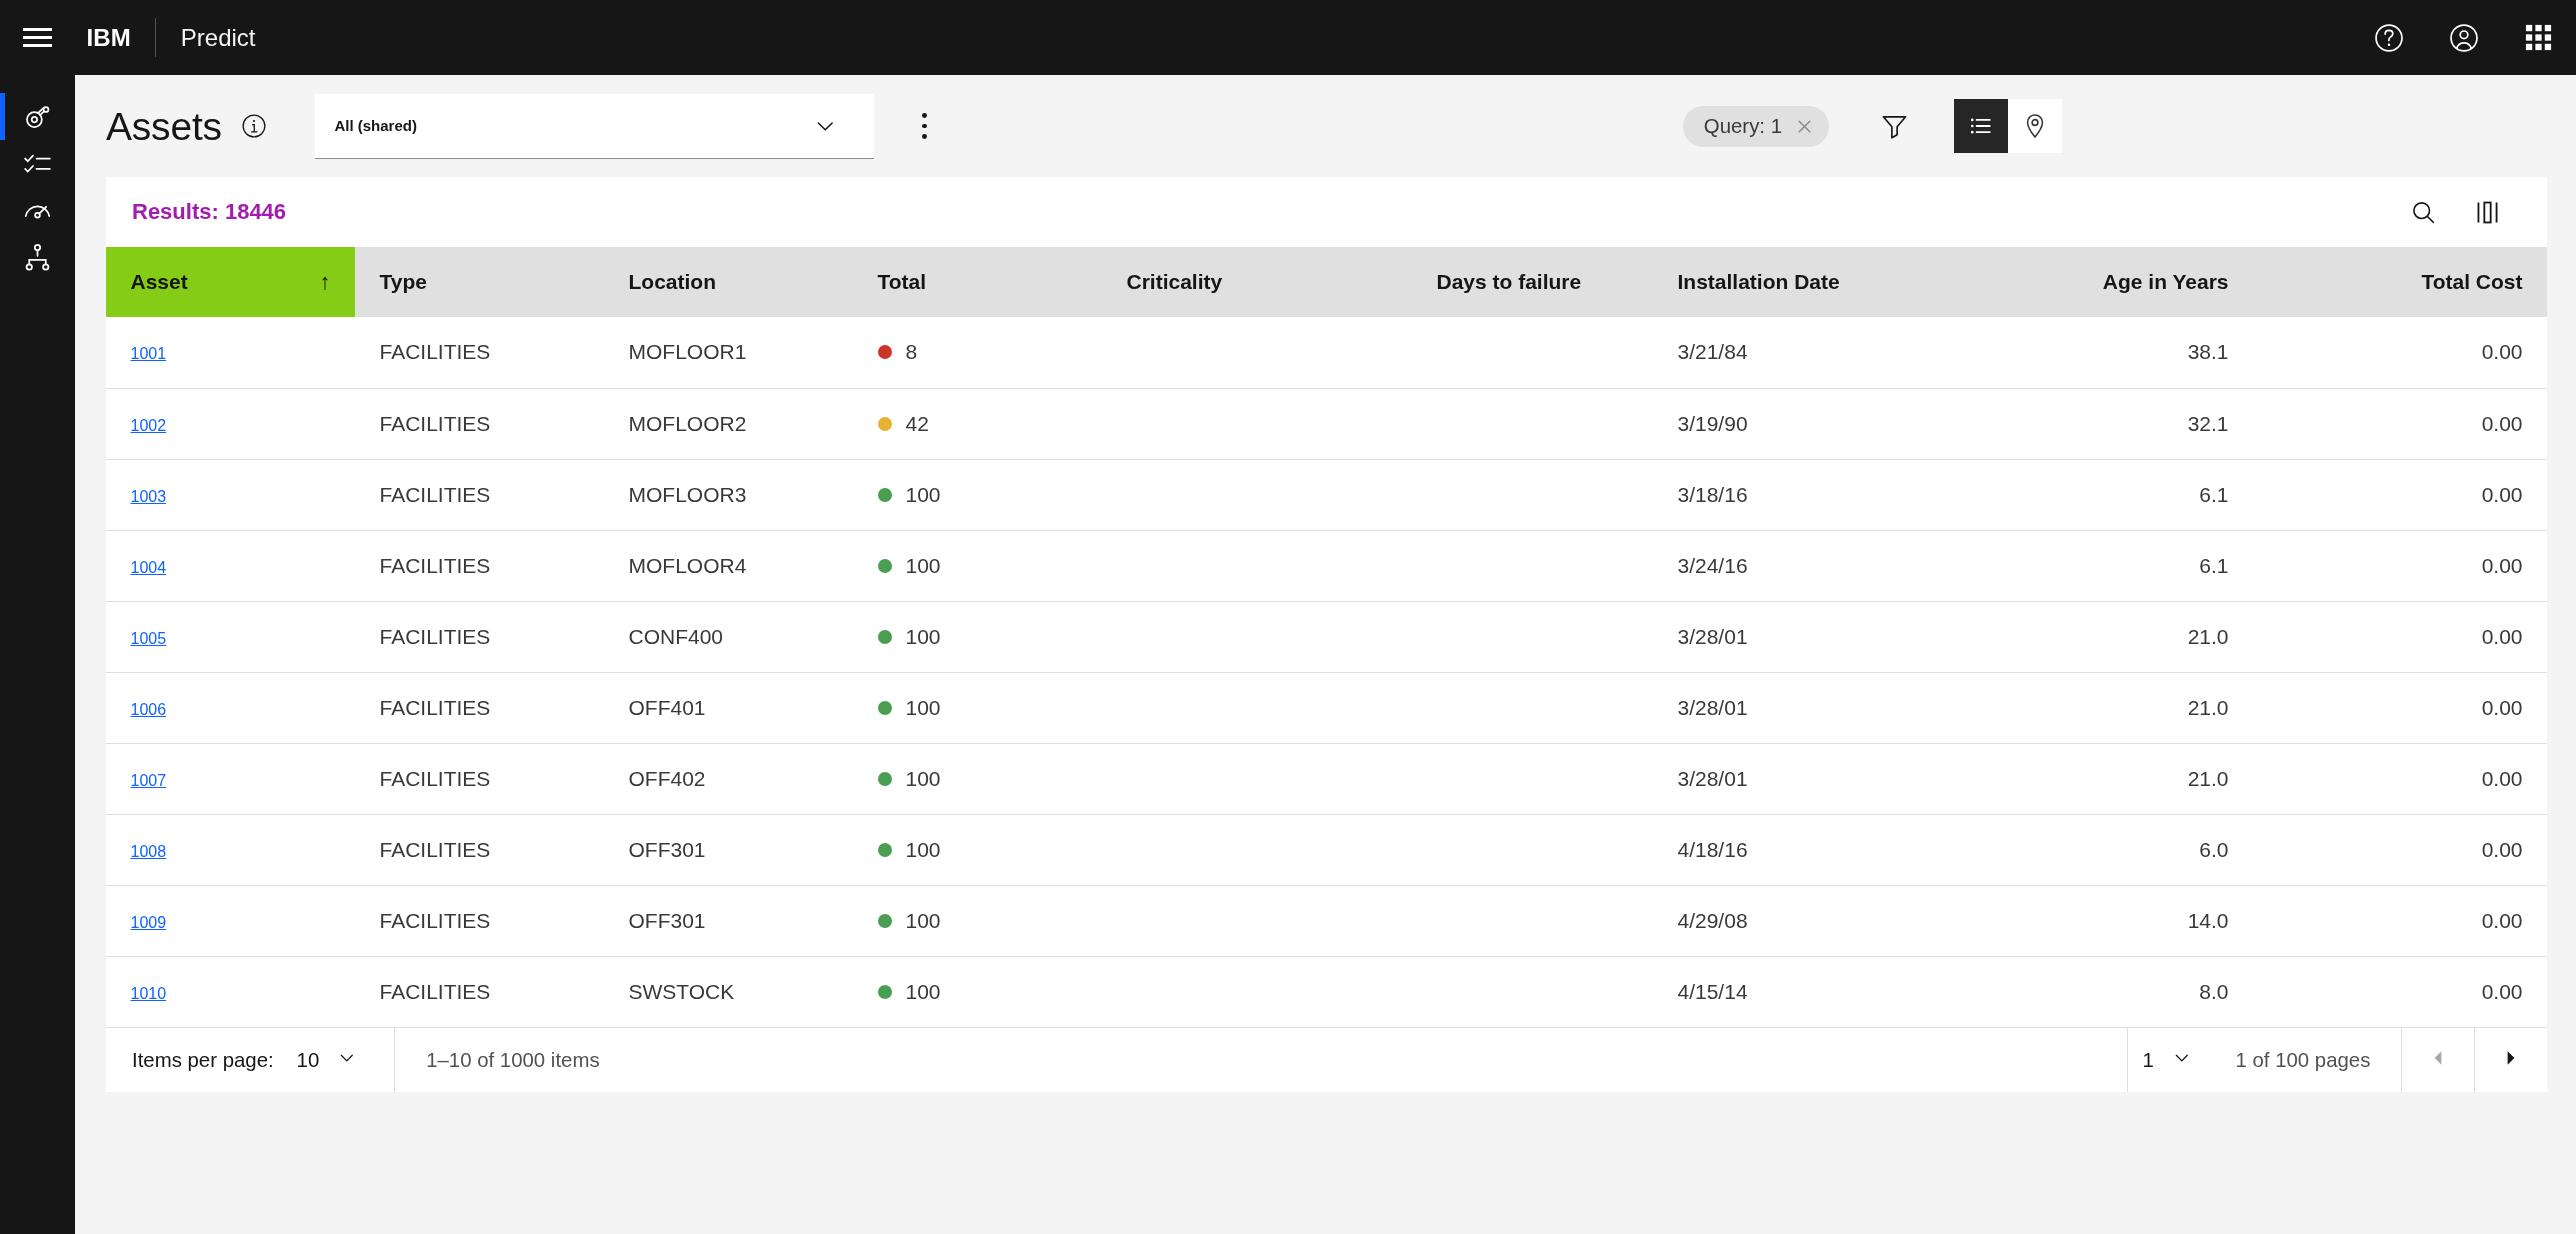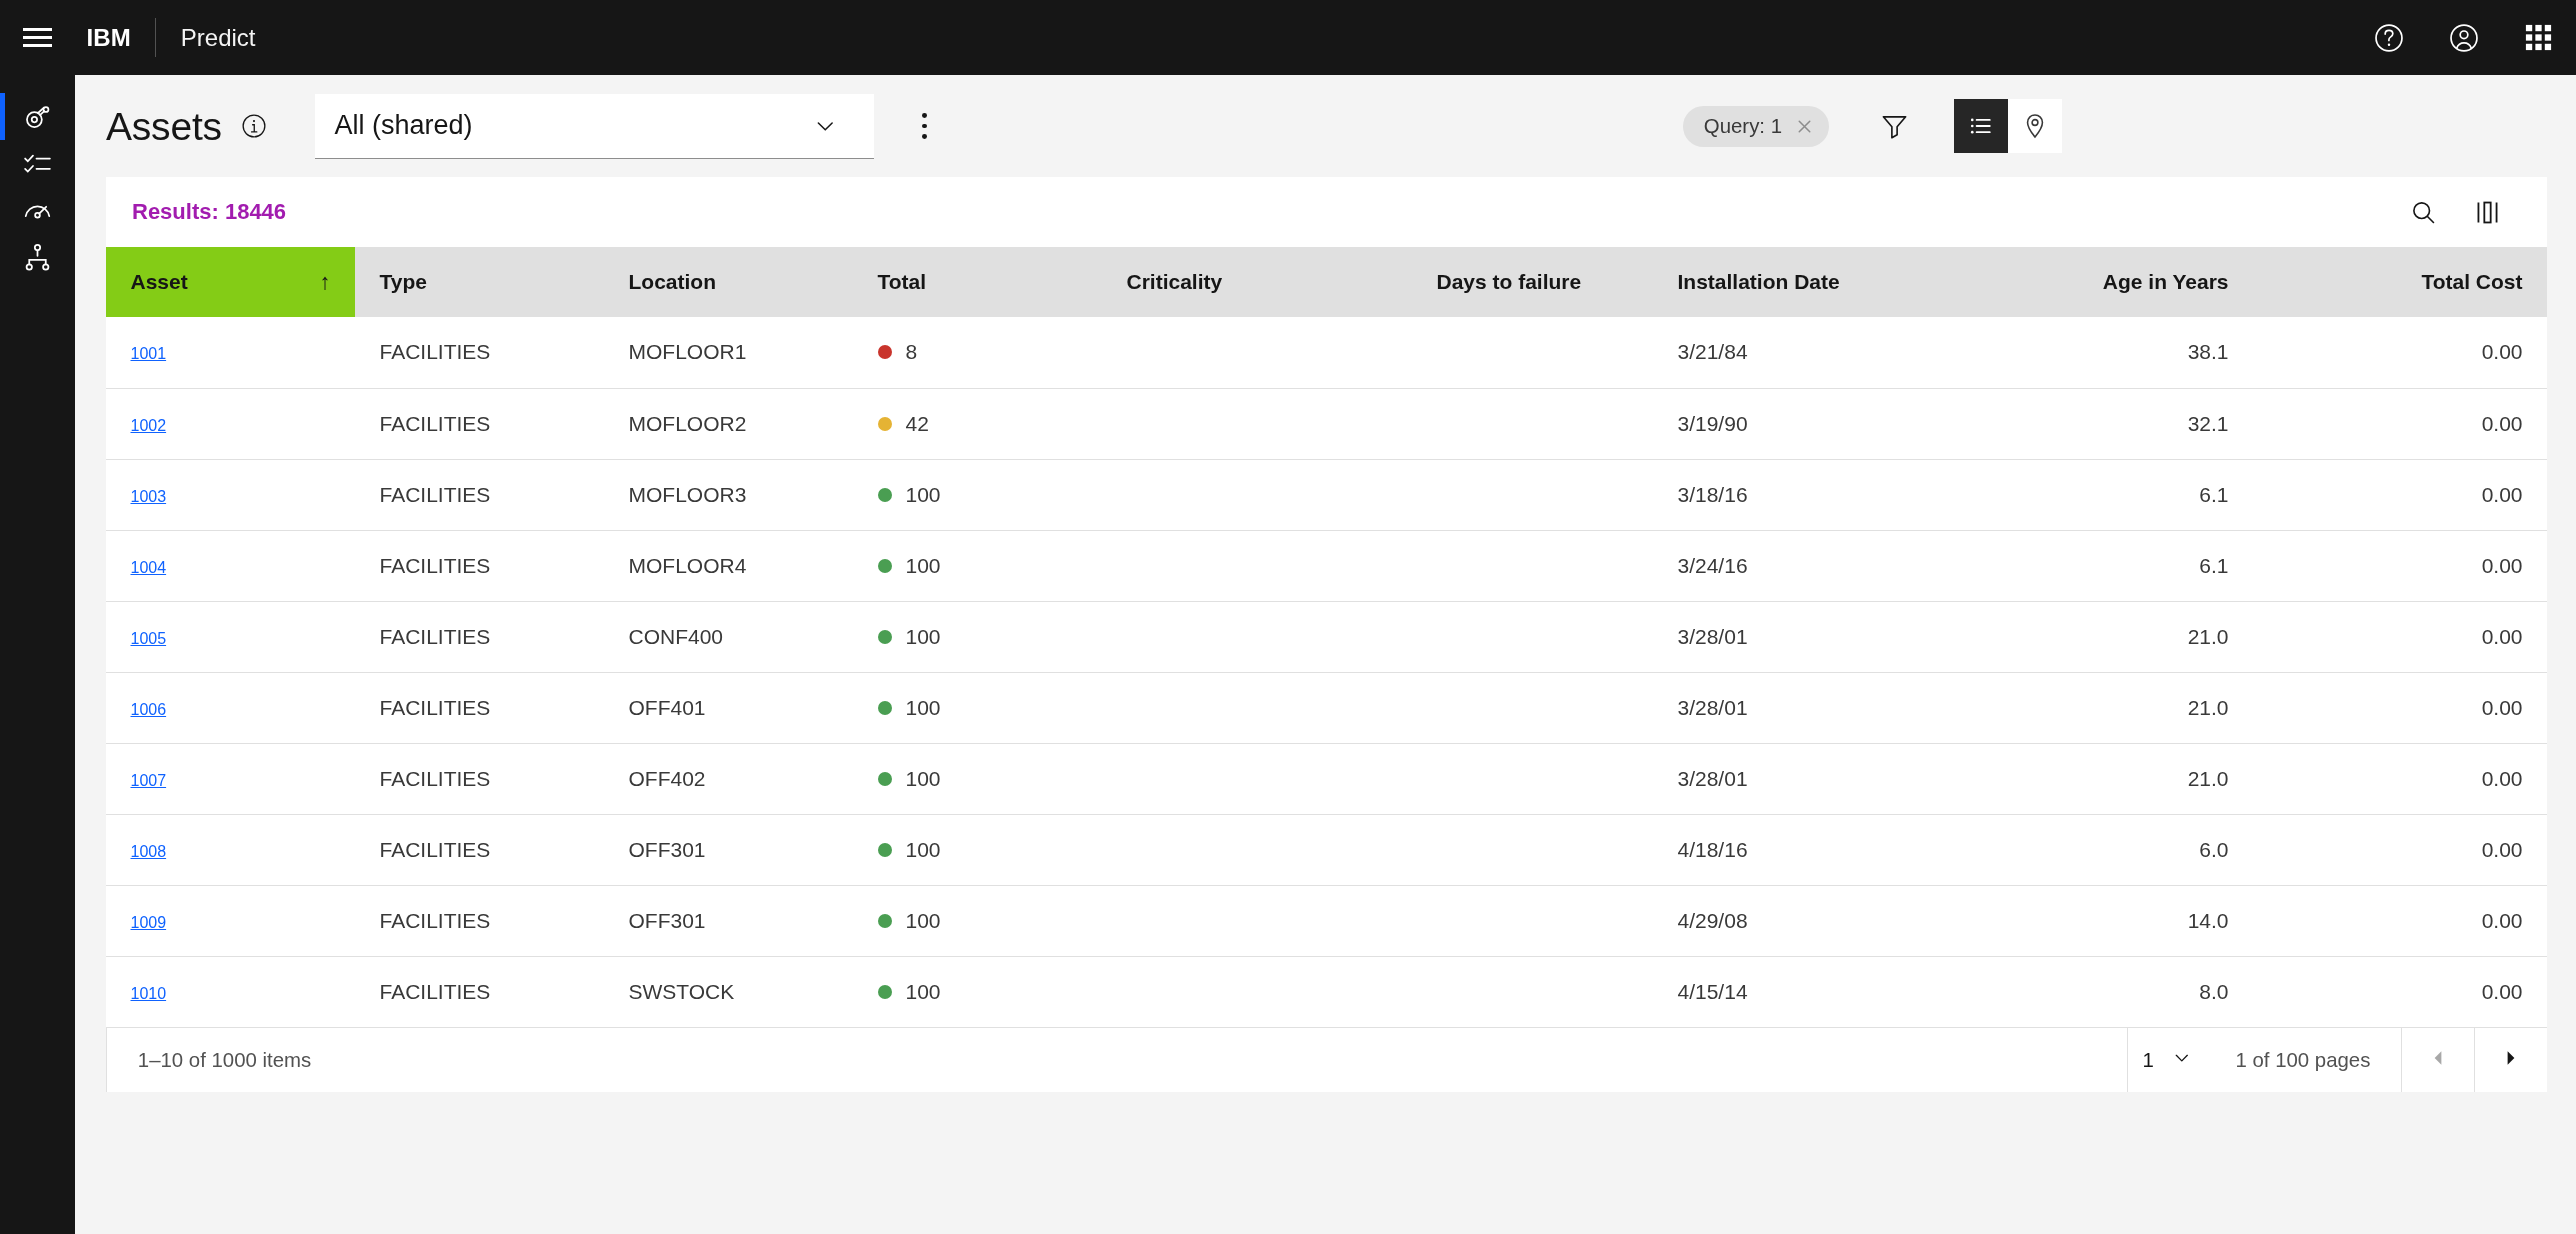--- a/index.html
+++ b/index.html
@@ -88,21 +88,21 @@
   .view-select {
     position: relative;
     margin-left: 47px;
     width: 559px; height: 65px;
     background: #ffffff;
     border-bottom: 1.6px solid #8d8d8d;
     display: flex; align-items: center;
     padding: 0 19.6px;
     cursor: pointer;
   }
-  .view-select-label { font-size: 27px; color: #161616; }
+  .view-select-label { font-size: 15px; color: #161616; font-weight: bold; }
   .view-select-chevron { position: absolute; right: 36px; top: 50%; transform: translateY(-50%); display:flex; }
   .overflow-btn {
     margin-left: 24.5px; width: 52px; height: 52px;
     display: flex; flex-direction: column; align-items: center; justify-content: center;
     gap: 5.7px; cursor: pointer;
   }
   .overflow-btn i { display:block; width: 4.9px; height: 4.9px; border-radius: 50%; background: #161616; }
   .toolbar-spacer { flex: 1; }
 
   .query-tag {
@@ -595,20 +595,31 @@
             <td></td>
             <td></td>
             <td>4/15/14</td>
             <td class="num">8.0</td>
             <td class="num">0.00</td>
           </tr>
         </tbody>
     </table>
 
     <div class="pagination">
+      <div class="pg-section">
+        <span class="pg-label">Items per page:</span>
+        <span class="pg-select">
+          <span>10</span>
+          <span>
+            <svg width="19.6" height="19.6" viewBox="0 0 32 32" fill="none" stroke="#161616" stroke-width="2.2" stroke-linecap="round" stroke-linejoin="round">
+                <path d="M7 12l9 9 9-9"></path>
+              </svg>
+          </span>
+        </span>
+      </div>
       <div class="pg-divider"></div>
       <div class="pg-range">1–10 of 1000 items</div>
       <div class="pg-flex"></div>
       <div class="pg-divider"></div>
       <span class="pg-select">
         <span>1</span>
         <span>
           <svg width="19.6" height="19.6" viewBox="0 0 32 32" fill="none" stroke="#161616" stroke-width="2.2" stroke-linecap="round" stroke-linejoin="round">
               <path d="M7 12l9 9 9-9"></path>
             </svg>

